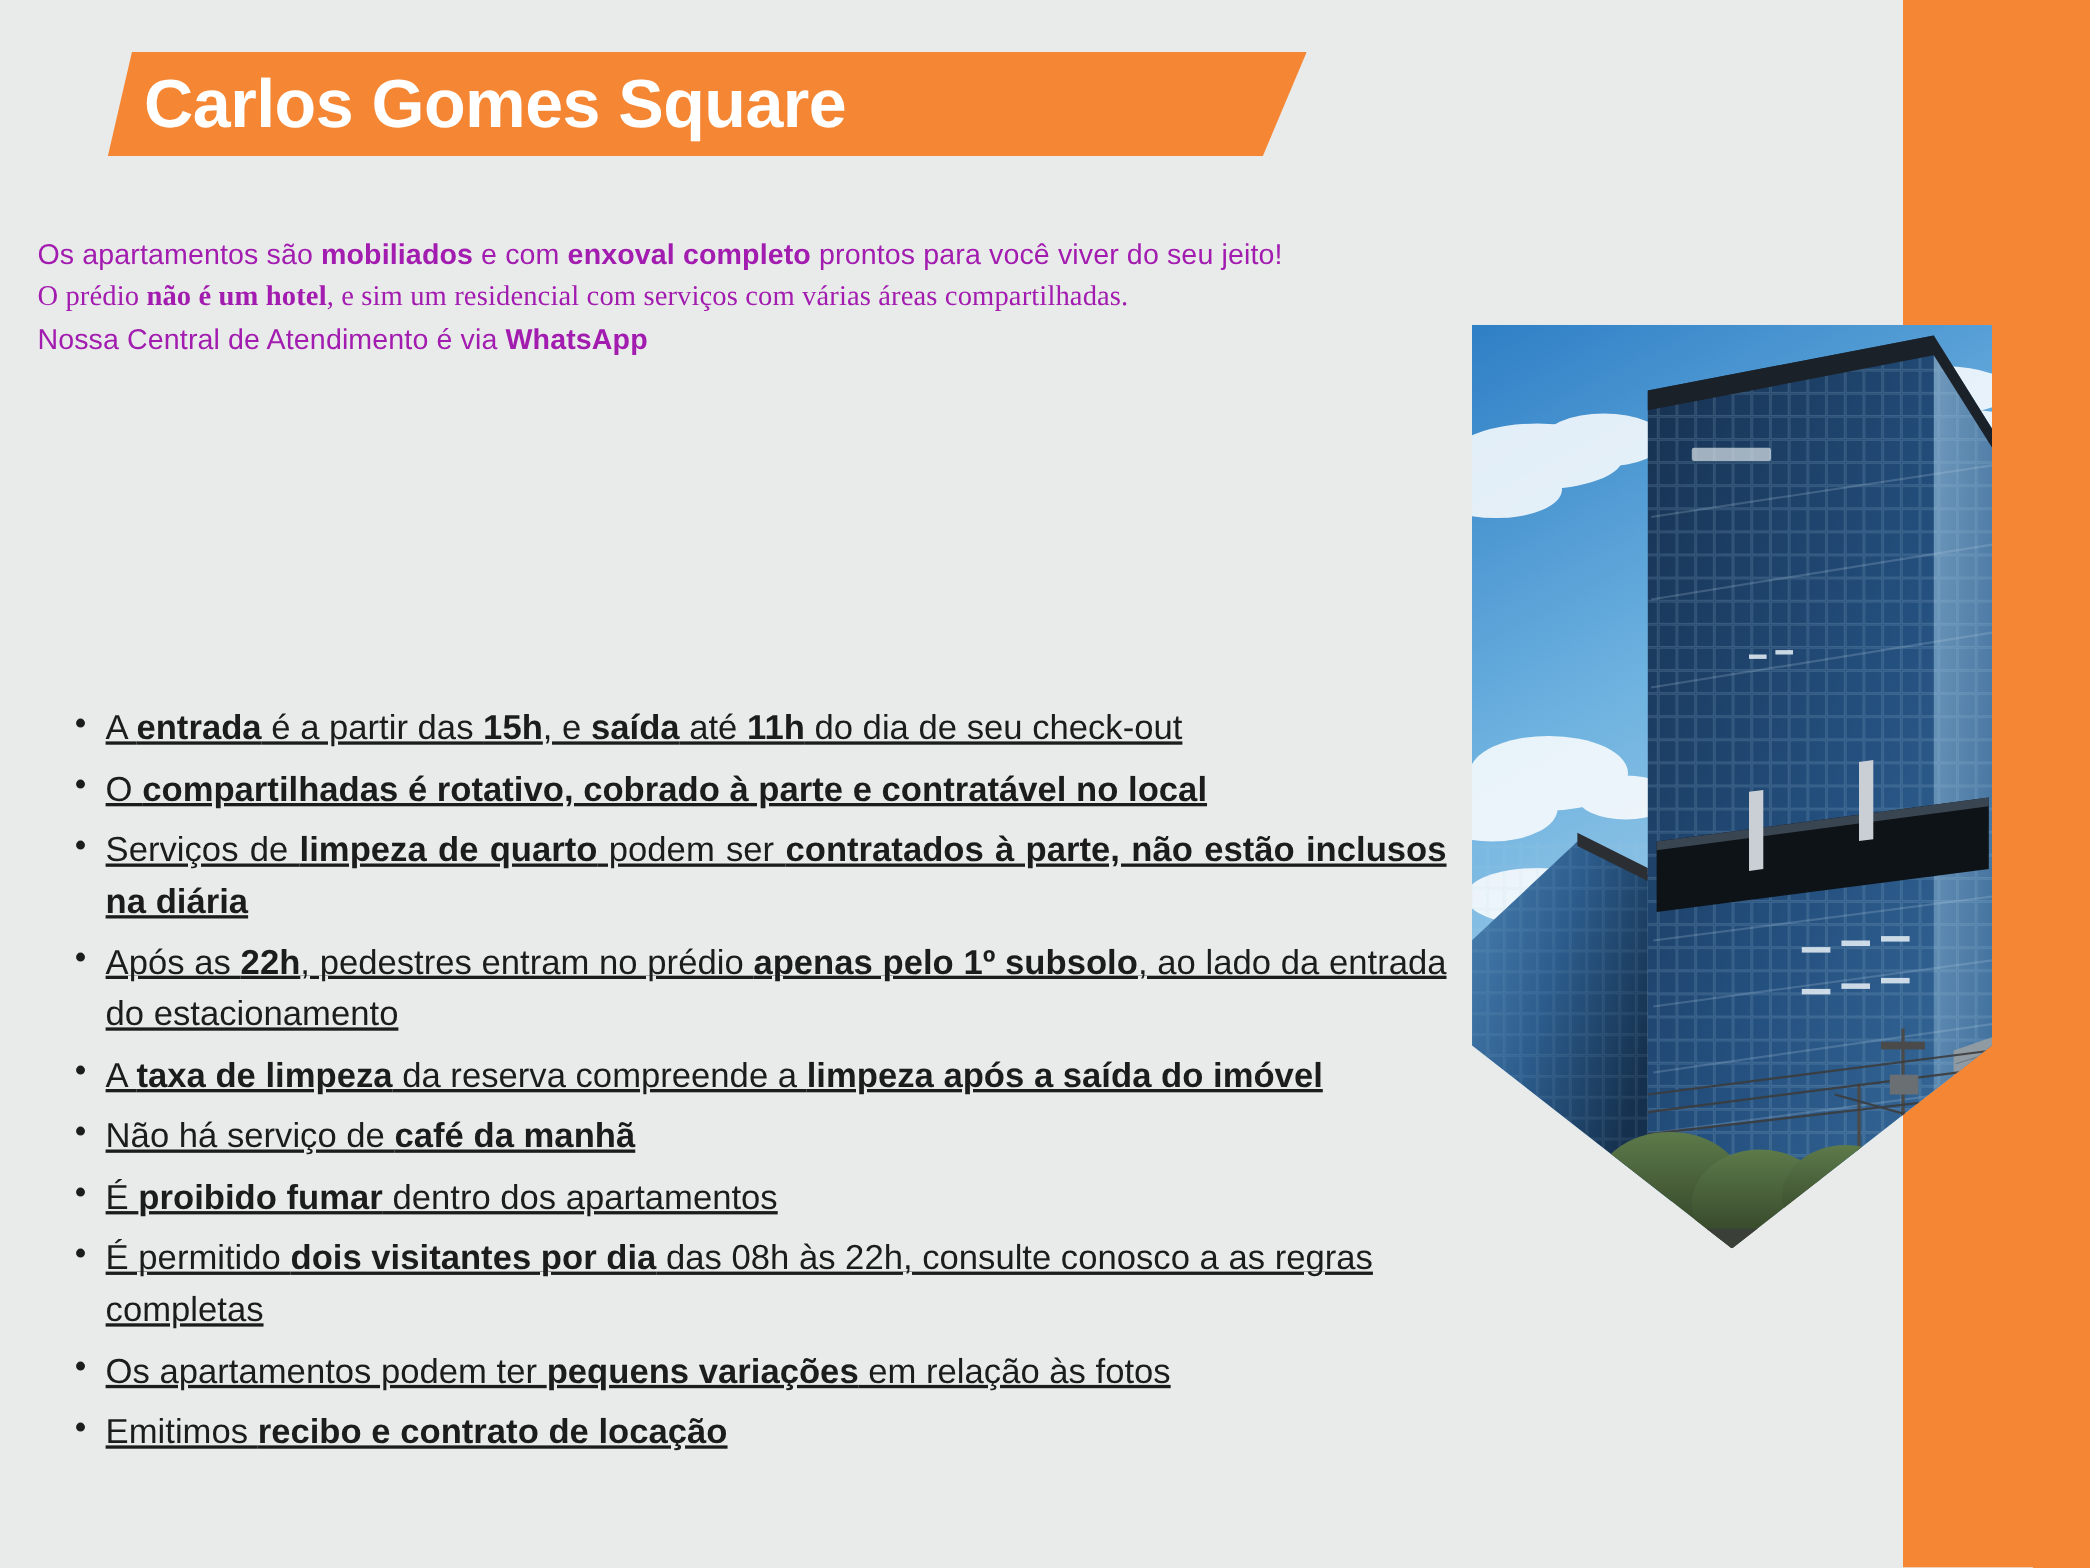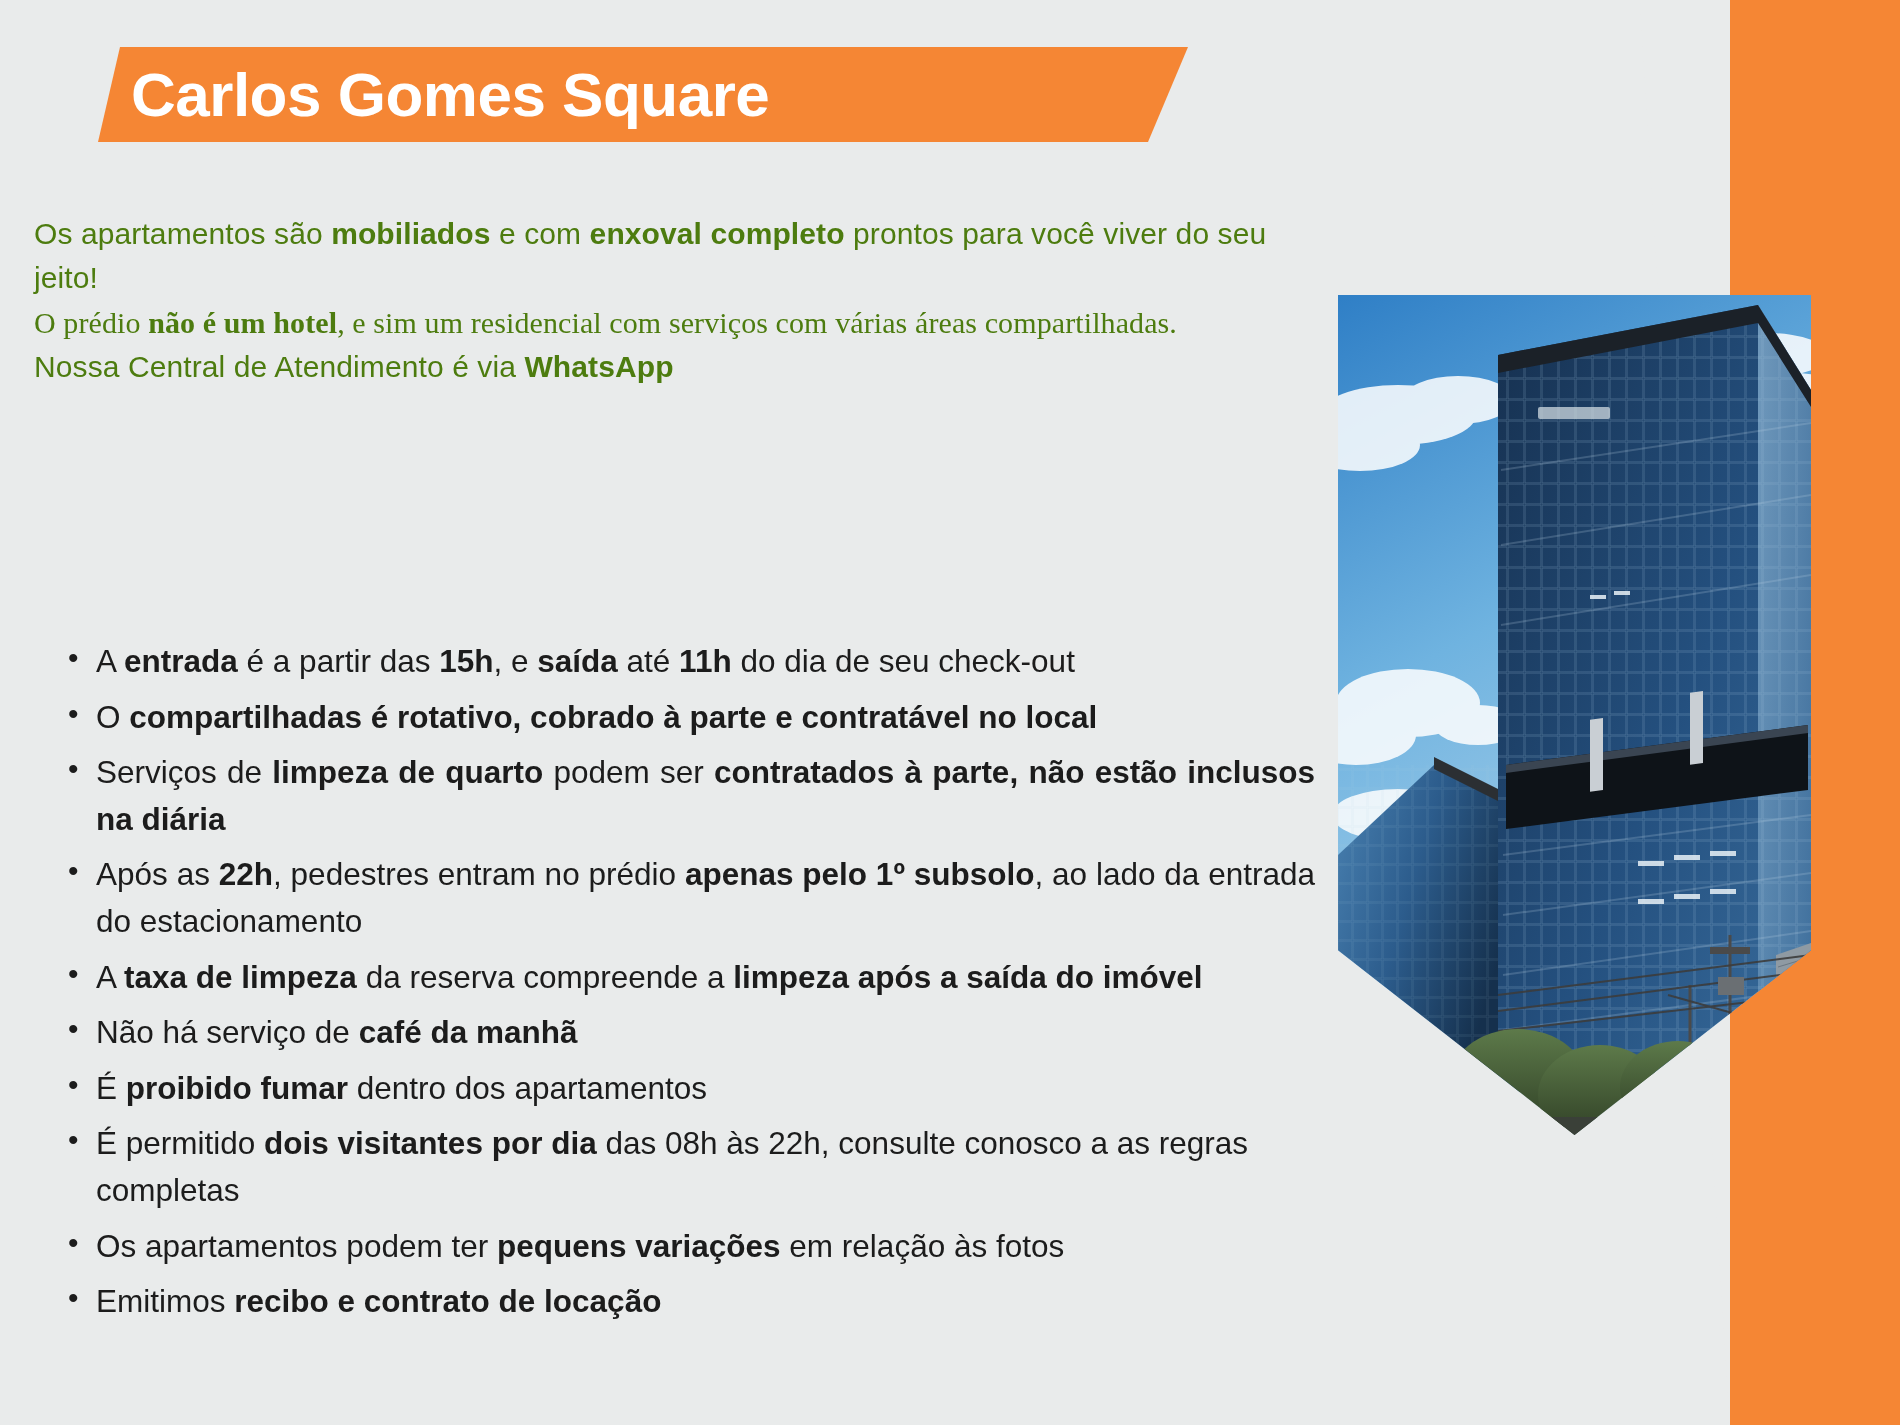--- a/index.html
+++ b/index.html
@@ -58,23 +58,23 @@
     line-height: 1;
     white-space: nowrap;
   }
 
   
   #intro {
     position: absolute;
     left: 34px;
     top: 212px;
     width: 1282px;
-    font-size: 30px;
+    font-size: 26px;
     line-height: 1.48;
-    color: #4d7c0f;
+    color: #a21caf;
     letter-spacing: 0.1px;
     z-index: 4;
   }
   #intro p { margin: 0 0 0 0; }
   #intro p.justify { text-align: justify; text-justify: inter-word; font-family: Liberation Serif, serif; }
   #intro b { font-weight: bold; }
 
   
   #rules {
     position: absolute;
@@ -84,20 +84,21 @@
     font-size: 31.5px;
     line-height: 1.48;
     color: #1c1c1c;
     z-index: 4;
     list-style: none;
   }
   #rules li {
     position: relative;
     padding-left: 36px;
     margin-bottom: 9px;
+    text-decoration: underline;
   }
   #rules li.justify { text-align: justify; text-justify: inter-word; }
   #rules li::before {
     content: "\2022";
     position: absolute;
     left: 8px;
     top: -2px;
     font-size: 30px;
     line-height: 1.48;
   }

